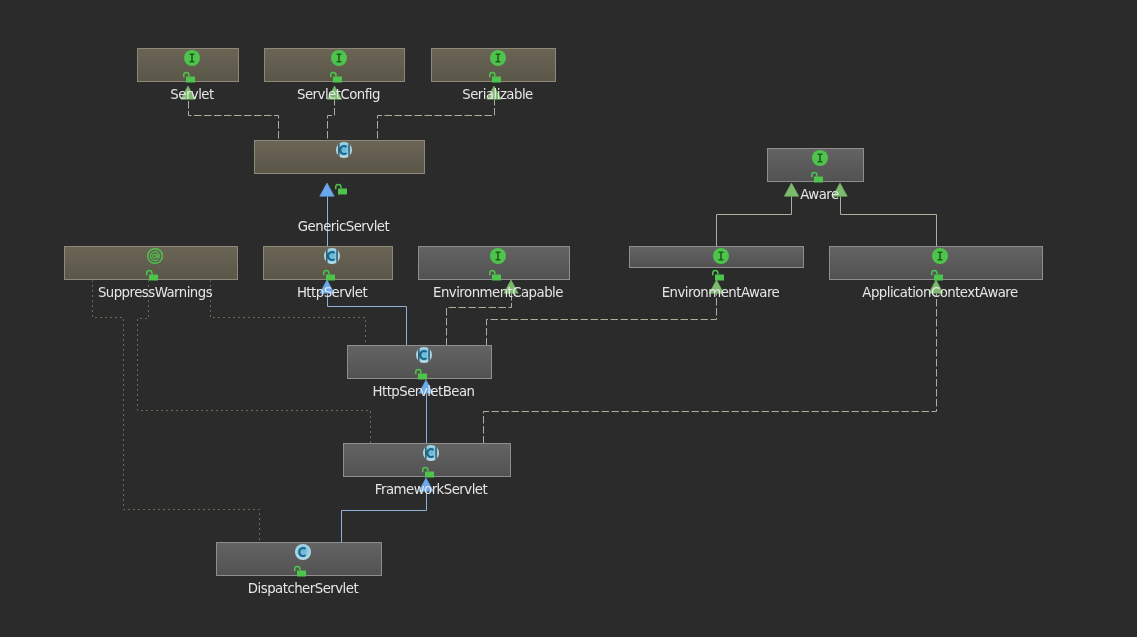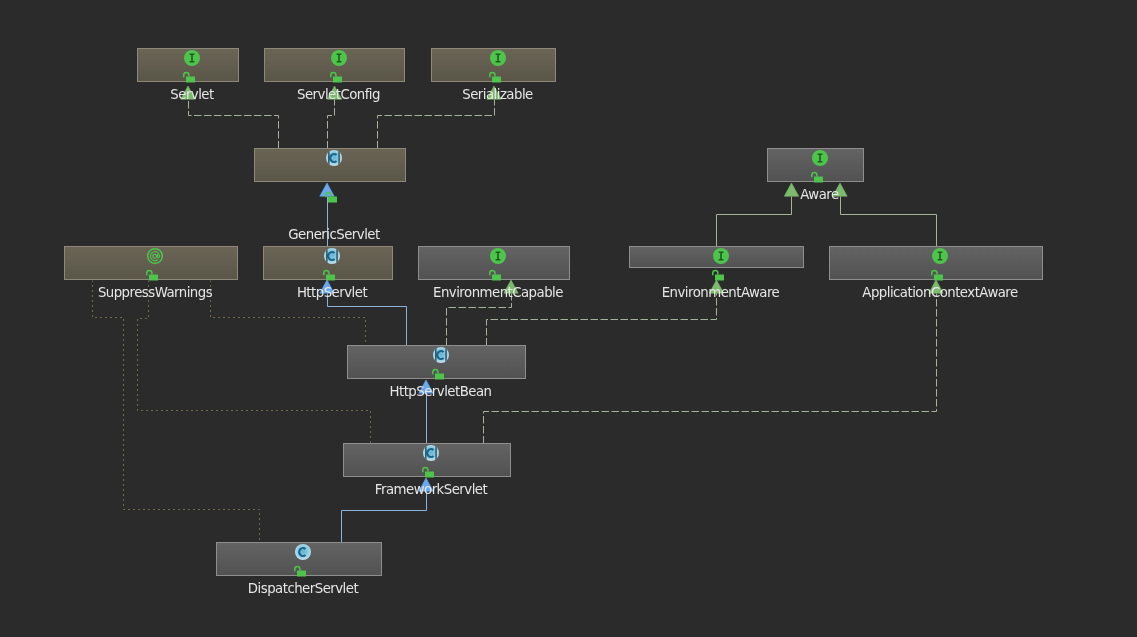--- a/index.html
+++ b/index.html
@@ -116,21 +116,21 @@
           </svg>
         </span>
         <span class="ico" style="margin-left:3px">
           <svg width="13" height="18" viewBox="0 0 13 18">
             <rect x="3.0" y="9.4" width="9.0" height="6.2" rx="0.4" fill="#4ec44c"></rect>
             <path d="M0.75 10.2 V8.0 a2.6 2.6 0 0 1 5.2 0 V9.4" fill="none" stroke="#4ec44c" stroke-width="1.5"></path>
           </svg>
         </span>
         <span class="label" style="margin-left:8px">Serializable</span>
       </div>
-      <div class="node" style="left: 254px; top: 148px; width: 152px; height: 34px; background: linear-gradient(rgb(106, 100, 85), rgb(90, 87, 72)); border-color: rgb(141, 136, 121); gap: 20px;">
+      <div class="node" style="left: 254px; top: 140px; width: 171px; height: 34px; background: linear-gradient(rgb(106, 100, 85), rgb(90, 87, 72)); border-color: rgb(141, 136, 121); gap: 20px;">
         <span class="ico" style="margin-left:8px">
           <svg width="18" height="18" viewBox="0 0 18 18">
             <defs>
               <clipPath id="acclip0">
                 <circle cx="9" cy="9" r="8"></circle>
               </clipPath>
               <radialGradient id="cg0" cx="50%" cy="45%" r="55%">
                 <stop offset="0%" stop-color="#64b4d6"></stop>
                 <stop offset="55%" stop-color="#8acae1"></stop>
                 <stop offset="100%" stop-color="#c3e0ed"></stop>
@@ -250,21 +250,21 @@
           </svg>
         </span>
         <span class="ico" style="margin-left:3px">
           <svg width="13" height="18" viewBox="0 0 13 18">
             <rect x="3.0" y="9.4" width="9.0" height="6.2" rx="0.4" fill="#4ec44c"></rect>
             <path d="M0.75 10.2 V8.0 a2.6 2.6 0 0 1 5.2 0 V9.4" fill="none" stroke="#4ec44c" stroke-width="1.5"></path>
           </svg>
         </span>
         <span class="label" style="margin-left:8px">ApplicationContextAware</span>
       </div>
-      <div class="node" style="left: 347px; top: 345px; width: 179px; height: 34px; background: linear-gradient(rgb(99, 99, 99), rgb(82, 82, 82)); border-color: rgb(142, 142, 142);">
+      <div class="node" style="left: 347px; top: 345px; width: 145px; height: 34px; background: linear-gradient(rgb(99, 99, 99), rgb(82, 82, 82)); border-color: rgb(142, 142, 142);">
         <span class="ico" style="margin-left:8px">
           <svg width="18" height="18" viewBox="0 0 18 18">
             <defs>
               <clipPath id="acclip2">
                 <circle cx="9" cy="9" r="8"></circle>
               </clipPath>
               <radialGradient id="cg2" cx="50%" cy="45%" r="55%">
                 <stop offset="0%" stop-color="#64b4d6"></stop>
                 <stop offset="55%" stop-color="#8acae1"></stop>
                 <stop offset="100%" stop-color="#c3e0ed"></stop>

